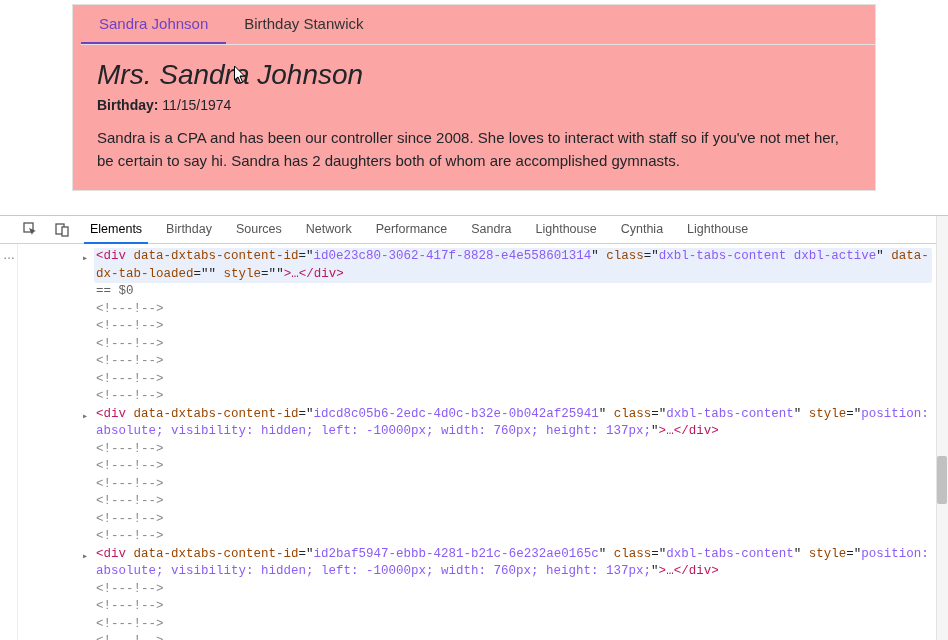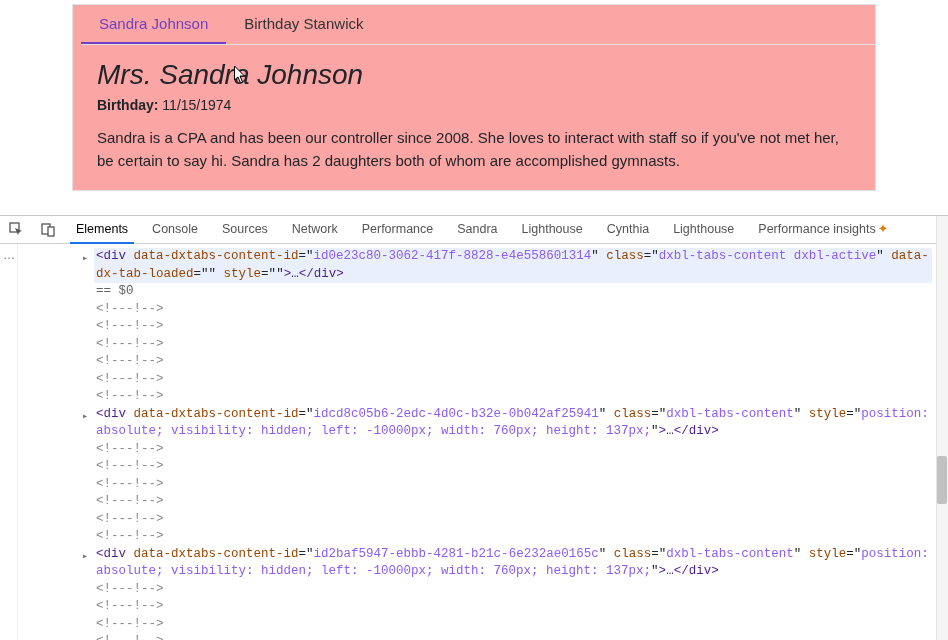--- a/index.html
+++ b/index.html
@@ -13,32 +13,32 @@
 .tab-content { padding: 14px 16px 18px 16px; }
 .title { font-size: 28px; font-weight: 400; margin-bottom: 6px; color: #212529; font-style: italic; }
 .birthday-row { margin-bottom: 14px; font-size: 14px; }
 .birthday-label { font-weight: 600; }
 .description { font-size: 15px; line-height: 1.5; color: #212529; }
 
 .cursor { position: absolute; left: 234px; top: 66px; width: 13px; height: 18px; pointer-events: none; z-index: 5; }
 .cursor svg { width: 100%; height: 100%; }
 
 .devtools { border-top: 1px solid #c7c7c7; background: #fff; position: relative;}
-.dt-toolbar { display: flex; align-items: center; border-bottom: 1px solid #d0d0d0; height: 28px; padding: 0 6px; gap: 12px; position: relative;}
+.dt-toolbar { display: flex; align-items: center; border-bottom: 1px solid #d0d0d0; height: 28px; padding: 0 20px; gap: 12px; position: relative;}
 .dt-iconbtn { width: 20px; height: 20px; display: flex; align-items: center; justify-content: center; color: #444; cursor: pointer; }
 .dt-tab { font-size: 12.5px; color: #555; padding: 6px 6px; cursor: pointer; border-bottom: 2px solid transparent; }
 .dt-tab.active { border-bottom: 2px solid #1a73e8; color: #000; }
 .insights-star { color: #e07c00; margin-left: 2px; }
 
 .dt-body { display:flex; }
 .dt-gutter { width: 18px; min-width:18px; border-right: 1px solid #eee; display:flex; justify-content:flex-end; padding: 4px 2px 0 0; color:#777; font-size:12px;}
 .dt-html { font-family: Menlo, Consolas, "Courier New", monospace; font-size: 12.5px; line-height: 17.5px; padding: 4px 0 8px 78px; overflow: hidden; flex:1; position:relative;}
 .dt-html .line { white-space: pre-wrap; word-break: break-all; padding-right: 16px; position:relative;}
 .dt-html .caret::before { content: "▸"; position: absolute; left: -14px; color: #777; font-size: 10px; top: 2px;}
-.tag { color: #4c1d95; }
+.tag { color: #be185d; }
 .attr { color: #994500; }
 .sel { color: #8b5cf6; }
 .highlight-line { background: #e9f0fc; display: inline-block; border-radius:2px; padding: 0 2px; margin-left:-2px;}
 .equals { color: #606060; }
 
 .dt-line-comment { color: #888; }
 
 .scrollbar { position:absolute; right:0; top:0; bottom:0; width:12px; background:#f5f5f5; border-left:1px solid #e3e3e3;}
 .scrollthumb { position:absolute; right:1px; width:10px; background:#c1c1c1; border-radius:2px; top:240px; height:48px;}
 </style>
@@ -74,29 +74,28 @@
           <path d="M6 6 L13 9 L10 10 L9 13 Z" fill="#555"></path>
         </svg>
     </span>
     <span class="dt-iconbtn">
       <svg width="15" height="15" viewBox="0 0 15 15">
           <rect x="1" y="2" width="8" height="10" fill="none" stroke="#555" stroke-width="1.3"></rect>
           <rect x="7" y="5" width="6" height="9" fill="#fff" stroke="#555" stroke-width="1.3"></rect>
         </svg>
     </span>
     <span class="dt-tab active">Elements</span>
-    <span class="dt-tab">Console</span>
+    <span class="dt-tab">Birthday</span>
     <span class="dt-tab">Sources</span>
     <span class="dt-tab">Network</span>
     <span class="dt-tab">Performance</span>
     <span class="dt-tab">Sandra</span>
     <span class="dt-tab">Lighthouse</span>
     <span class="dt-tab">Cynthia</span>
     <span class="dt-tab">Lighthouse</span>
-    <span class="dt-tab"><span>Performance insights</span><span class="insights-star">✦</span></span>
   </div>
 
   <div class="dt-body">
     <div class="dt-gutter">…</div>
     <div class="dt-html" id="dt-html">
         <div class="line caret"><span class="highlight-line"><span class="tag">&lt;div</span> <span class="attr">data-dxtabs-content-id</span><span>=</span>"<span class="sel">id0e23c80-3062-417f-8828-e4e558601314</span>" <span class="attr">class</span><span>=</span>"<span class="sel">dxbl-tabs-content dxbl-active</span>" <span class="attr">data-dx-tab-loaded</span><span>=</span>"<span class="sel"></span>" <span class="attr">style</span><span>=</span>"<span class="sel"></span>"<span class="tag">&gt;</span><span class="tag">…&lt;/div&gt;</span></span><span class="equals"> == $0</span></div>
         <div class="line"><span class="dt-line-comment">&lt;!---!--&gt;</span></div>
         <div class="line"><span class="dt-line-comment">&lt;!---!--&gt;</span></div>
         <div class="line"><span class="dt-line-comment">&lt;!---!--&gt;</span></div>
         <div class="line"><span class="dt-line-comment">&lt;!---!--&gt;</span></div>

